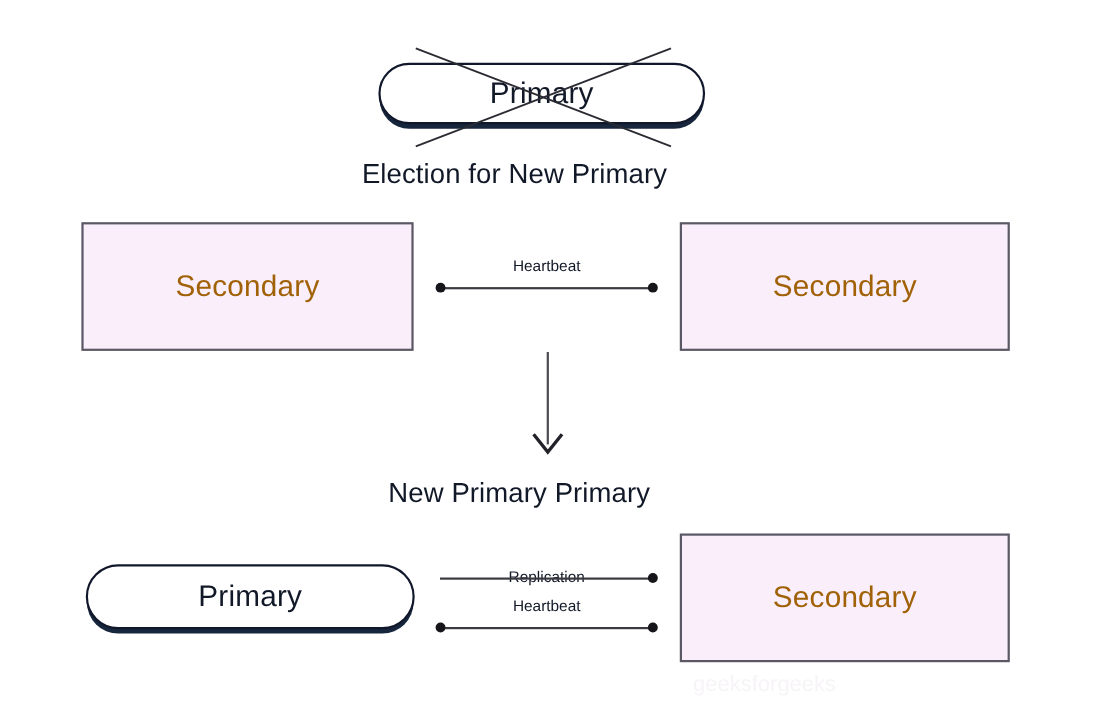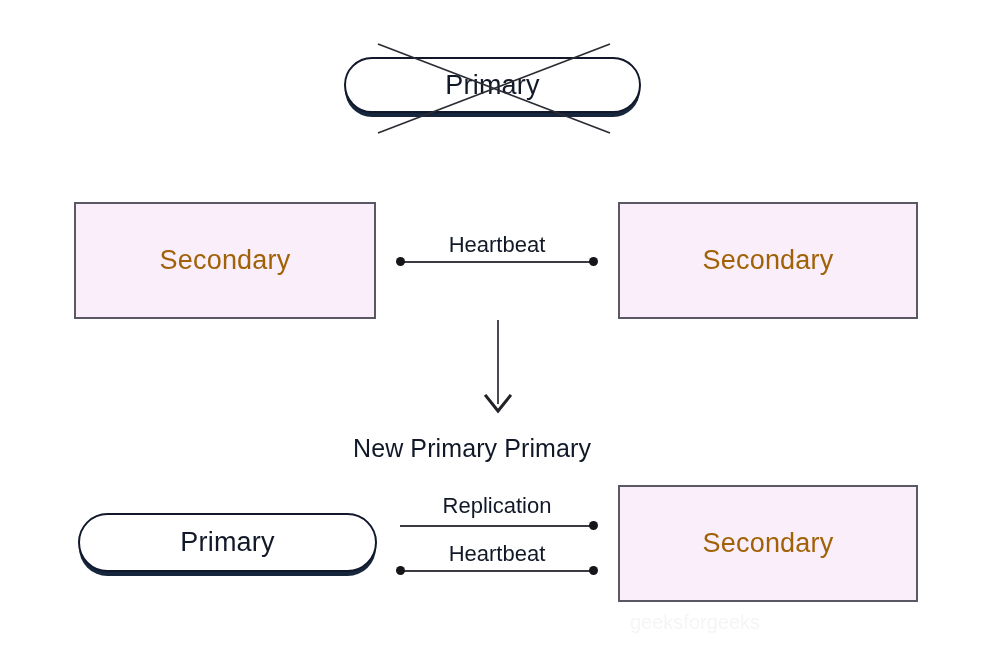--- a/index.html
+++ b/index.html
@@ -62,21 +62,21 @@
     font-size: 25px;
     color: #111827;
     letter-spacing: .1px;
     white-space: nowrap;
     line-height: 1;
   }
 
   
   .conn-label {
     position: absolute;
-    font-size: 22px;
+    font-size: 14px;
     color: #111827;
     white-space: nowrap;
     line-height: 1;
     text-align: center;
   }
 
   
   .conn-line {
     position: absolute;
     height: 2px;
@@ -112,20 +112,21 @@
 
   <div class="pill" style="left:344px; top:57px; width:297px; height:56px;">
     <span class="pill-label">Primary</span>
   </div>
 
   <svg class="cross-svg" style="left:370px; top:38px;" width="250" height="104" viewBox="0 0 250 104">
     <line x1="8" y1="6" x2="240" y2="95" stroke="#2b2b33" stroke-width="1.7"></line>
     <line x1="8" y1="95" x2="240" y2="6" stroke="#2b2b33" stroke-width="1.7"></line>
   </svg>
 
+  <div class="caption" style="left:329px; top:146px;">Election for New Primary</div>
 
   <div class="rect" style="left:74px; top:202px; width:302px; height:117px;">
     <span class="rect-label">Secondary</span>
   </div>
 
   <div class="rect" style="left:618px; top:202px; width:300px; height:117px;">
     <span class="rect-label">Secondary</span>
   </div>
 
   <div class="conn-label" style="left:399px; top:234px; width:196px;">Heartbeat</div>
@@ -141,21 +142,21 @@
   <div class="caption" style="left:353px; top:436px;">New Primary Primary</div>
 
   <div class="pill" style="left:78px; top:513px; width:299px; height:59px;">
     <span class="pill-label">Primary</span>
   </div>
 
   <div class="rect" style="left:618px; top:485px; width:300px; height:117px;">
     <span class="rect-label">Secondary</span>
   </div>
 
-  <div class="conn-label" style="left:399px; top:495px; width:196px;">Replication</div>
+  <div class="conn-label" style="left:399px; top:517px; width:196px;">Replication</div>
   <div class="conn-line" style="left:400px; top:525px; width:194px;"></div>
   <div class="conn-dot" style="left:589px; top:521px;"></div>
 
   <div class="conn-label" style="left:399px; top:543px; width:196px;">Heartbeat</div>
   <div class="conn-line" style="left:400px; top:570px; width:194px;"></div>
   <div class="conn-dot" style="left:396px; top:566px;"></div>
   <div class="conn-dot" style="left:589px; top:566px;"></div>
 
   <div class="watermark" style="left:630px; top:612px;">geeksforgeeks</div>
 

